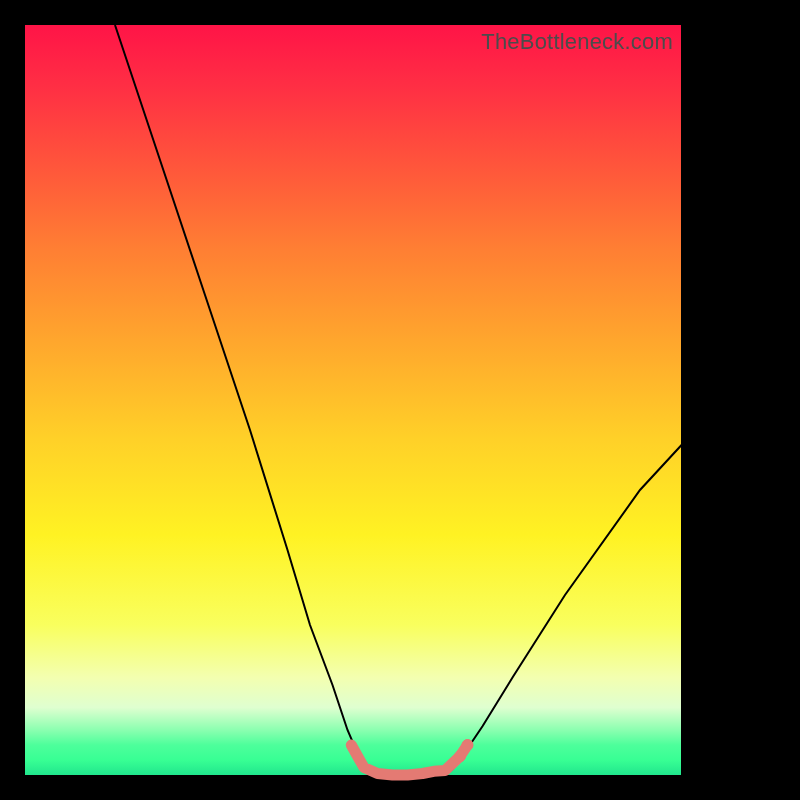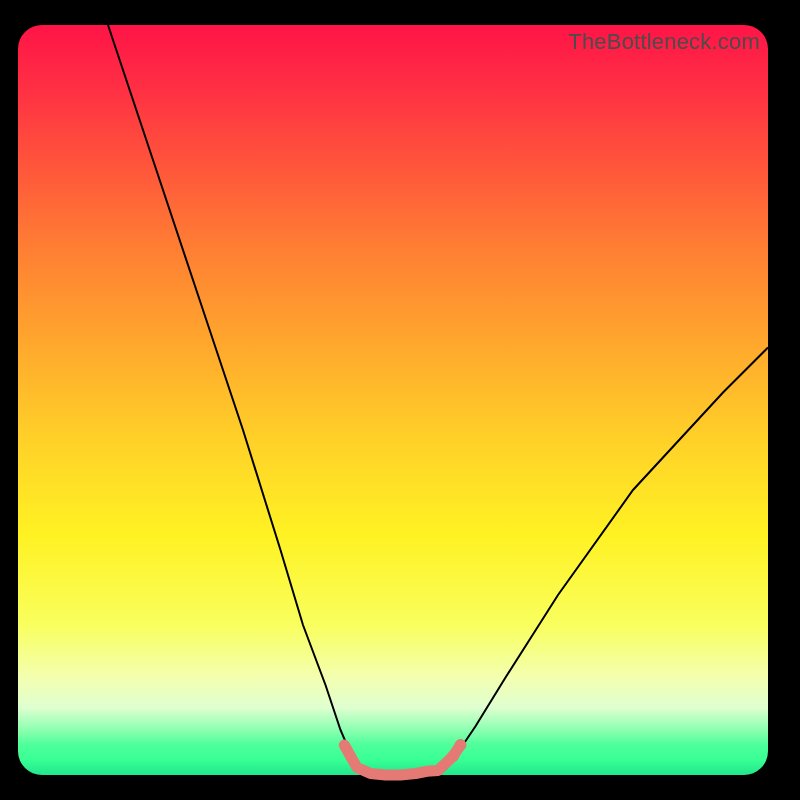--- a/index.html
+++ b/index.html
@@ -12,43 +12,42 @@
     overflow: hidden;
   }
   .frame {
     position: relative;
     width: 800px;
     height: 800px;
     background: #000;
   }
   .plot-area {
     position: absolute;
-    left: 18px;
+    left: 25px;
     top: 25px;
-    width: 750px;
+    width: 656px;
     height: 750px;
     
     background: linear-gradient(
       to bottom,
       #ff1447 0%,
       #ff2e44 8%,
       #ff5a3a 20%,
       #ff7f33 30%,
       #ffa62d 42%,
       #ffd028 55%,
       #fff223 68%,
       #f9ff5e 80%,
       #f3ffb0 87%,
       #dfffd0 91%,
       #8bffb0 94%,
       #4dff9b 96%,
       #38ff94 98%,
       #21e68d 100%
     );
-    border-radius: 24px;
   }
   .watermark {
     position: absolute;
     top: 4px;
     right: 8px;
     color: #4c4c4c;
     font-size: 22px;
     letter-spacing: 0.2px;
     user-select: none;
   }

